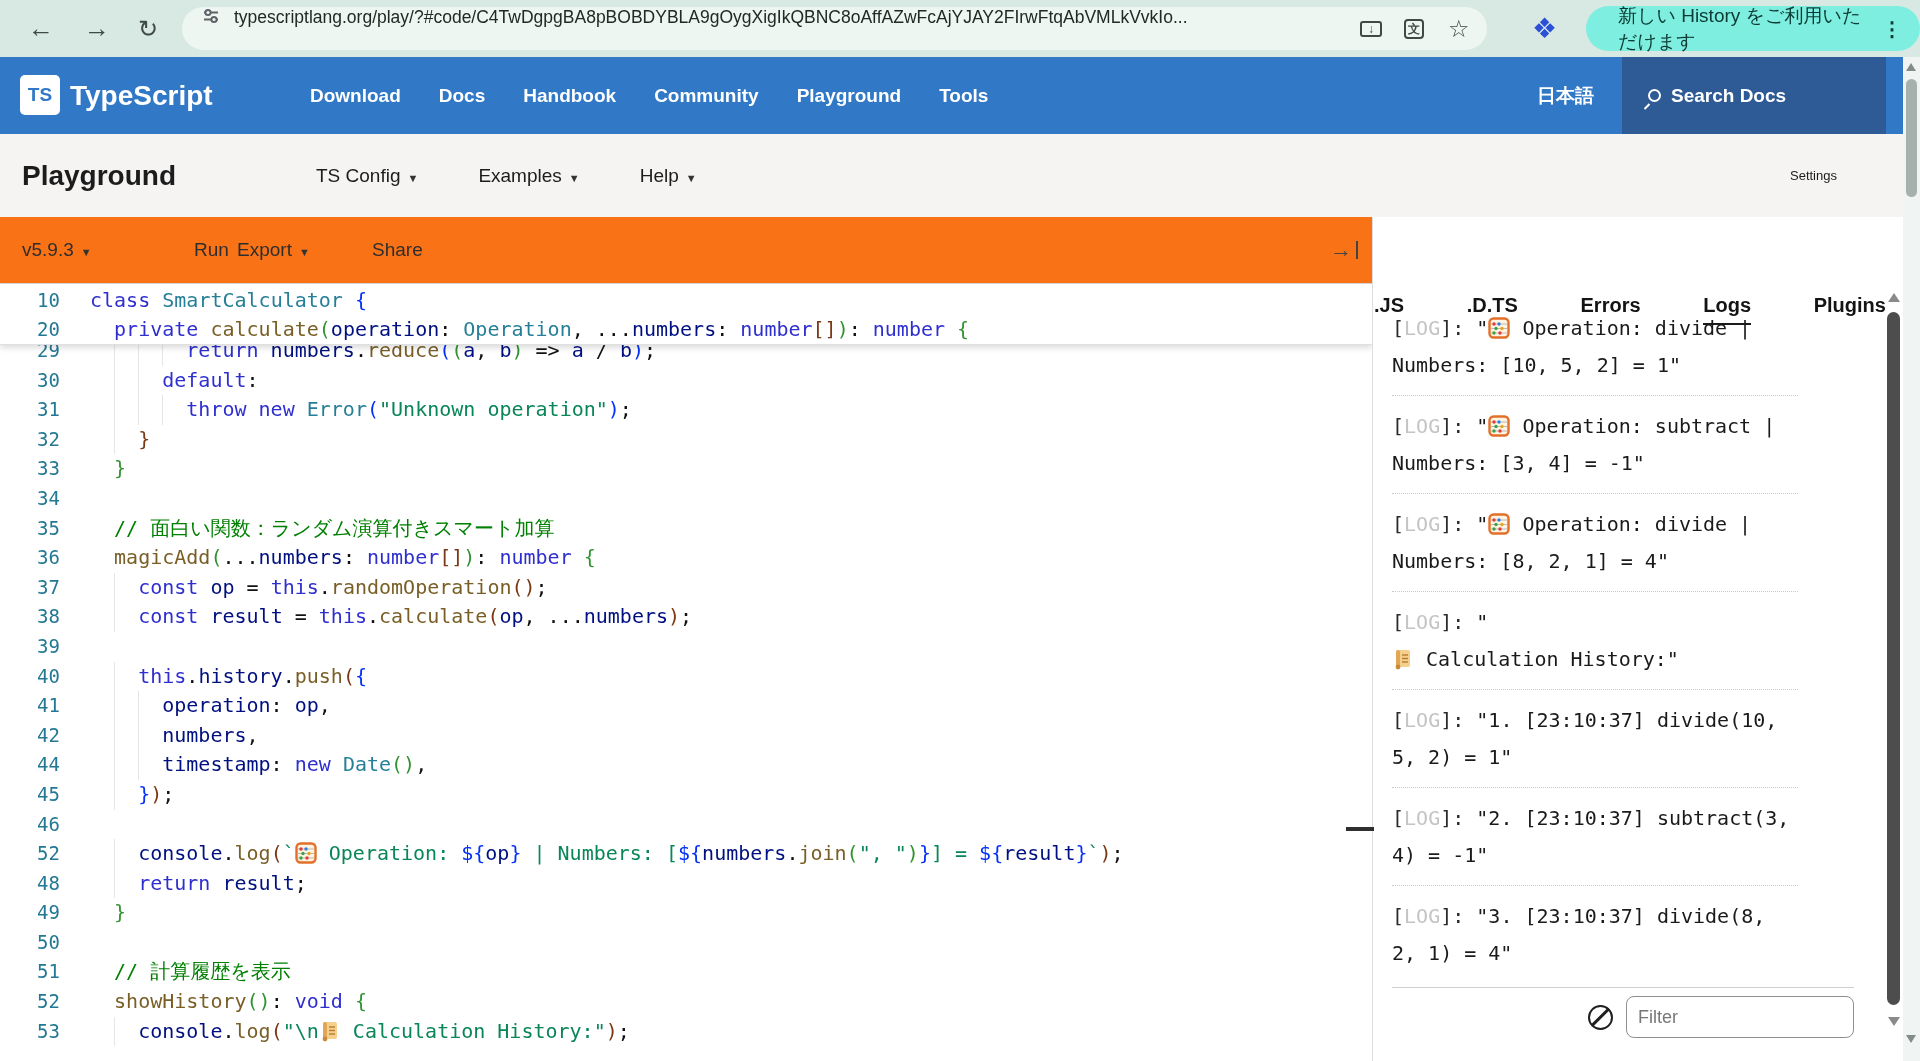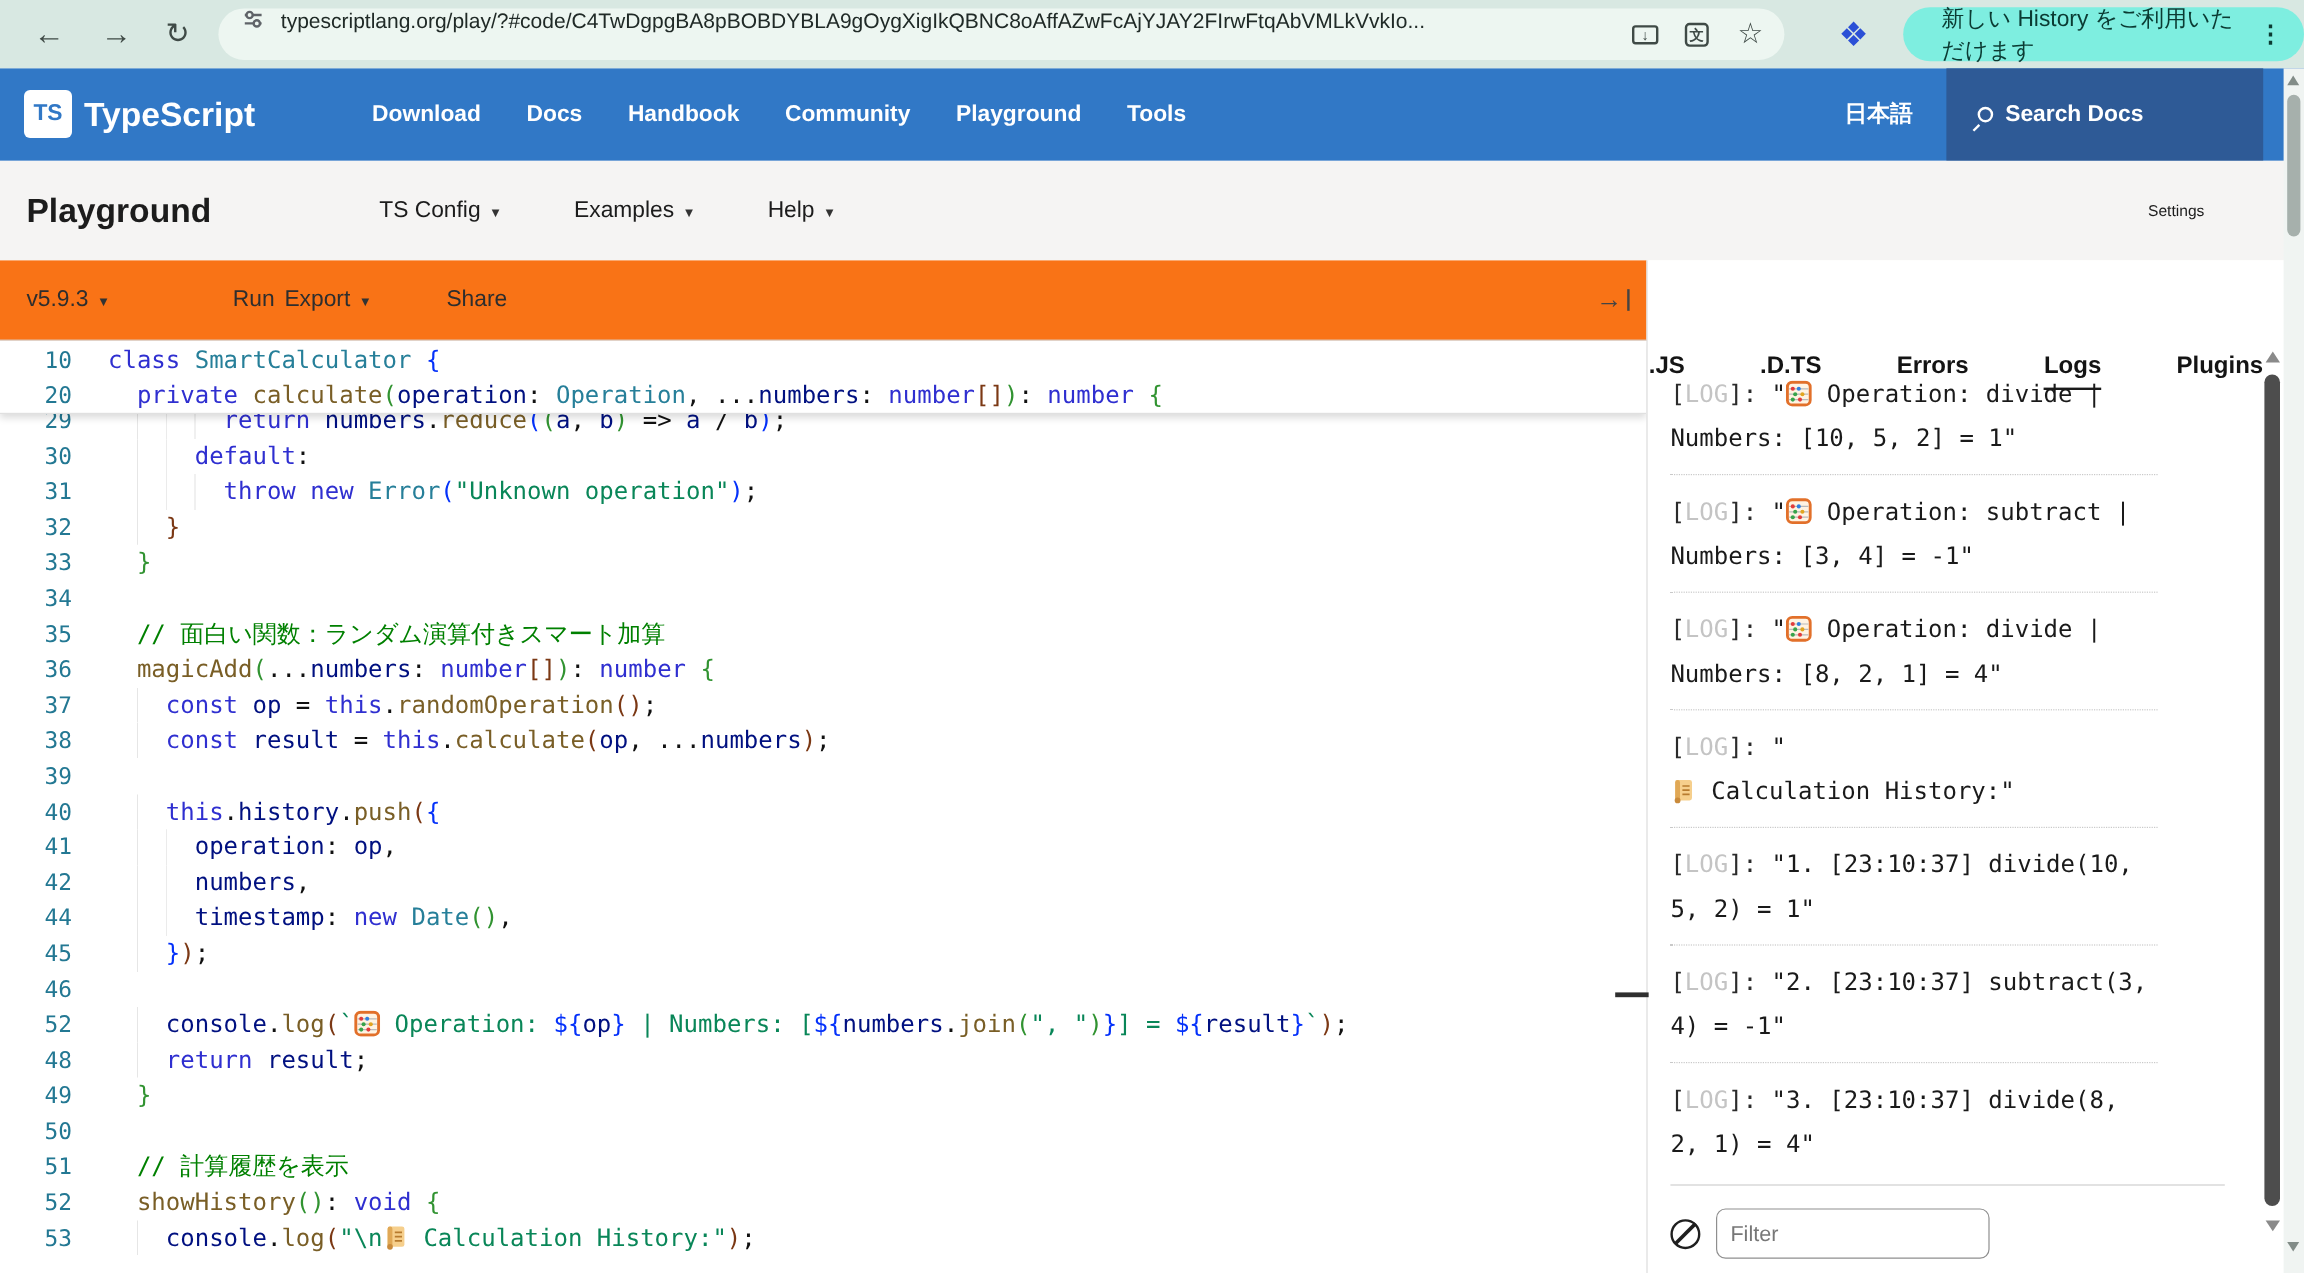--- a/index.html
+++ b/index.html
@@ -83,21 +83,21 @@
   #panel { position:absolute; left:1374px; top:217px; width:546px; height:844px; background:#fff; }
   #tabs { position:absolute; left:0; top:33px; width:512px; display:flex; gap:27px; justify-content:space-between;margin-top:44px; }
   .tab { font-size:20px; font-weight:600; color:#141414; cursor:pointer; padding-bottom:6px; }
   .tab.active { border-bottom:2px solid #1b1b1b; }
   #loglist { position:absolute; left:18px; top:93px; width:406px;
     font-family:"DejaVu Sans Mono","Liberation Mono",monospace; font-size:20px; line-height:37px; color:#1a1a1a; }
   .entry { padding-bottom:11px; margin-bottom:12px; border-bottom:1px dotted #c9c9c9; word-wrap:break-word; }
   .entry:last-child { border-bottom:none; }
   .lb { color:#2b2b2b; } .lg { color:#c4c4c4; }
   #filterwrap { position:absolute; left:18px; top:770px; width:462px; border-top:1px solid #cfcfcf;
-    padding-top:19px; display:flex; align-items:center; gap:13px; }
+    padding-top:8px; display:flex; align-items:center; gap:13px;justify-content:flex-end; }
   #banicon { width:25px; height:25px; border:2.5px solid #1f1f1f; border-radius:50%; position:relative; flex:0 0 auto; }
   #banicon::after { content:""; position:absolute; left:9px; top:-2px; width:2.5px; height:24px;
     background:#1f1f1f; transform:rotate(45deg); }
   #filterinput { width:228px; height:42px; border:1px solid #8f8f8f; border-radius:8px; font-size:18px;
     padding-left:11px; font-family:"Liberation Sans",sans-serif; color:#333; background:#fff; outline:none; }
   #filterinput::placeholder { color:#777; }
 
   
   #sb-in-up { position:absolute; left:514px; top:76px; width:0; height:0;
     border-left:6px solid transparent; border-right:6px solid transparent; border-bottom:9px solid #8a8a8a; }

